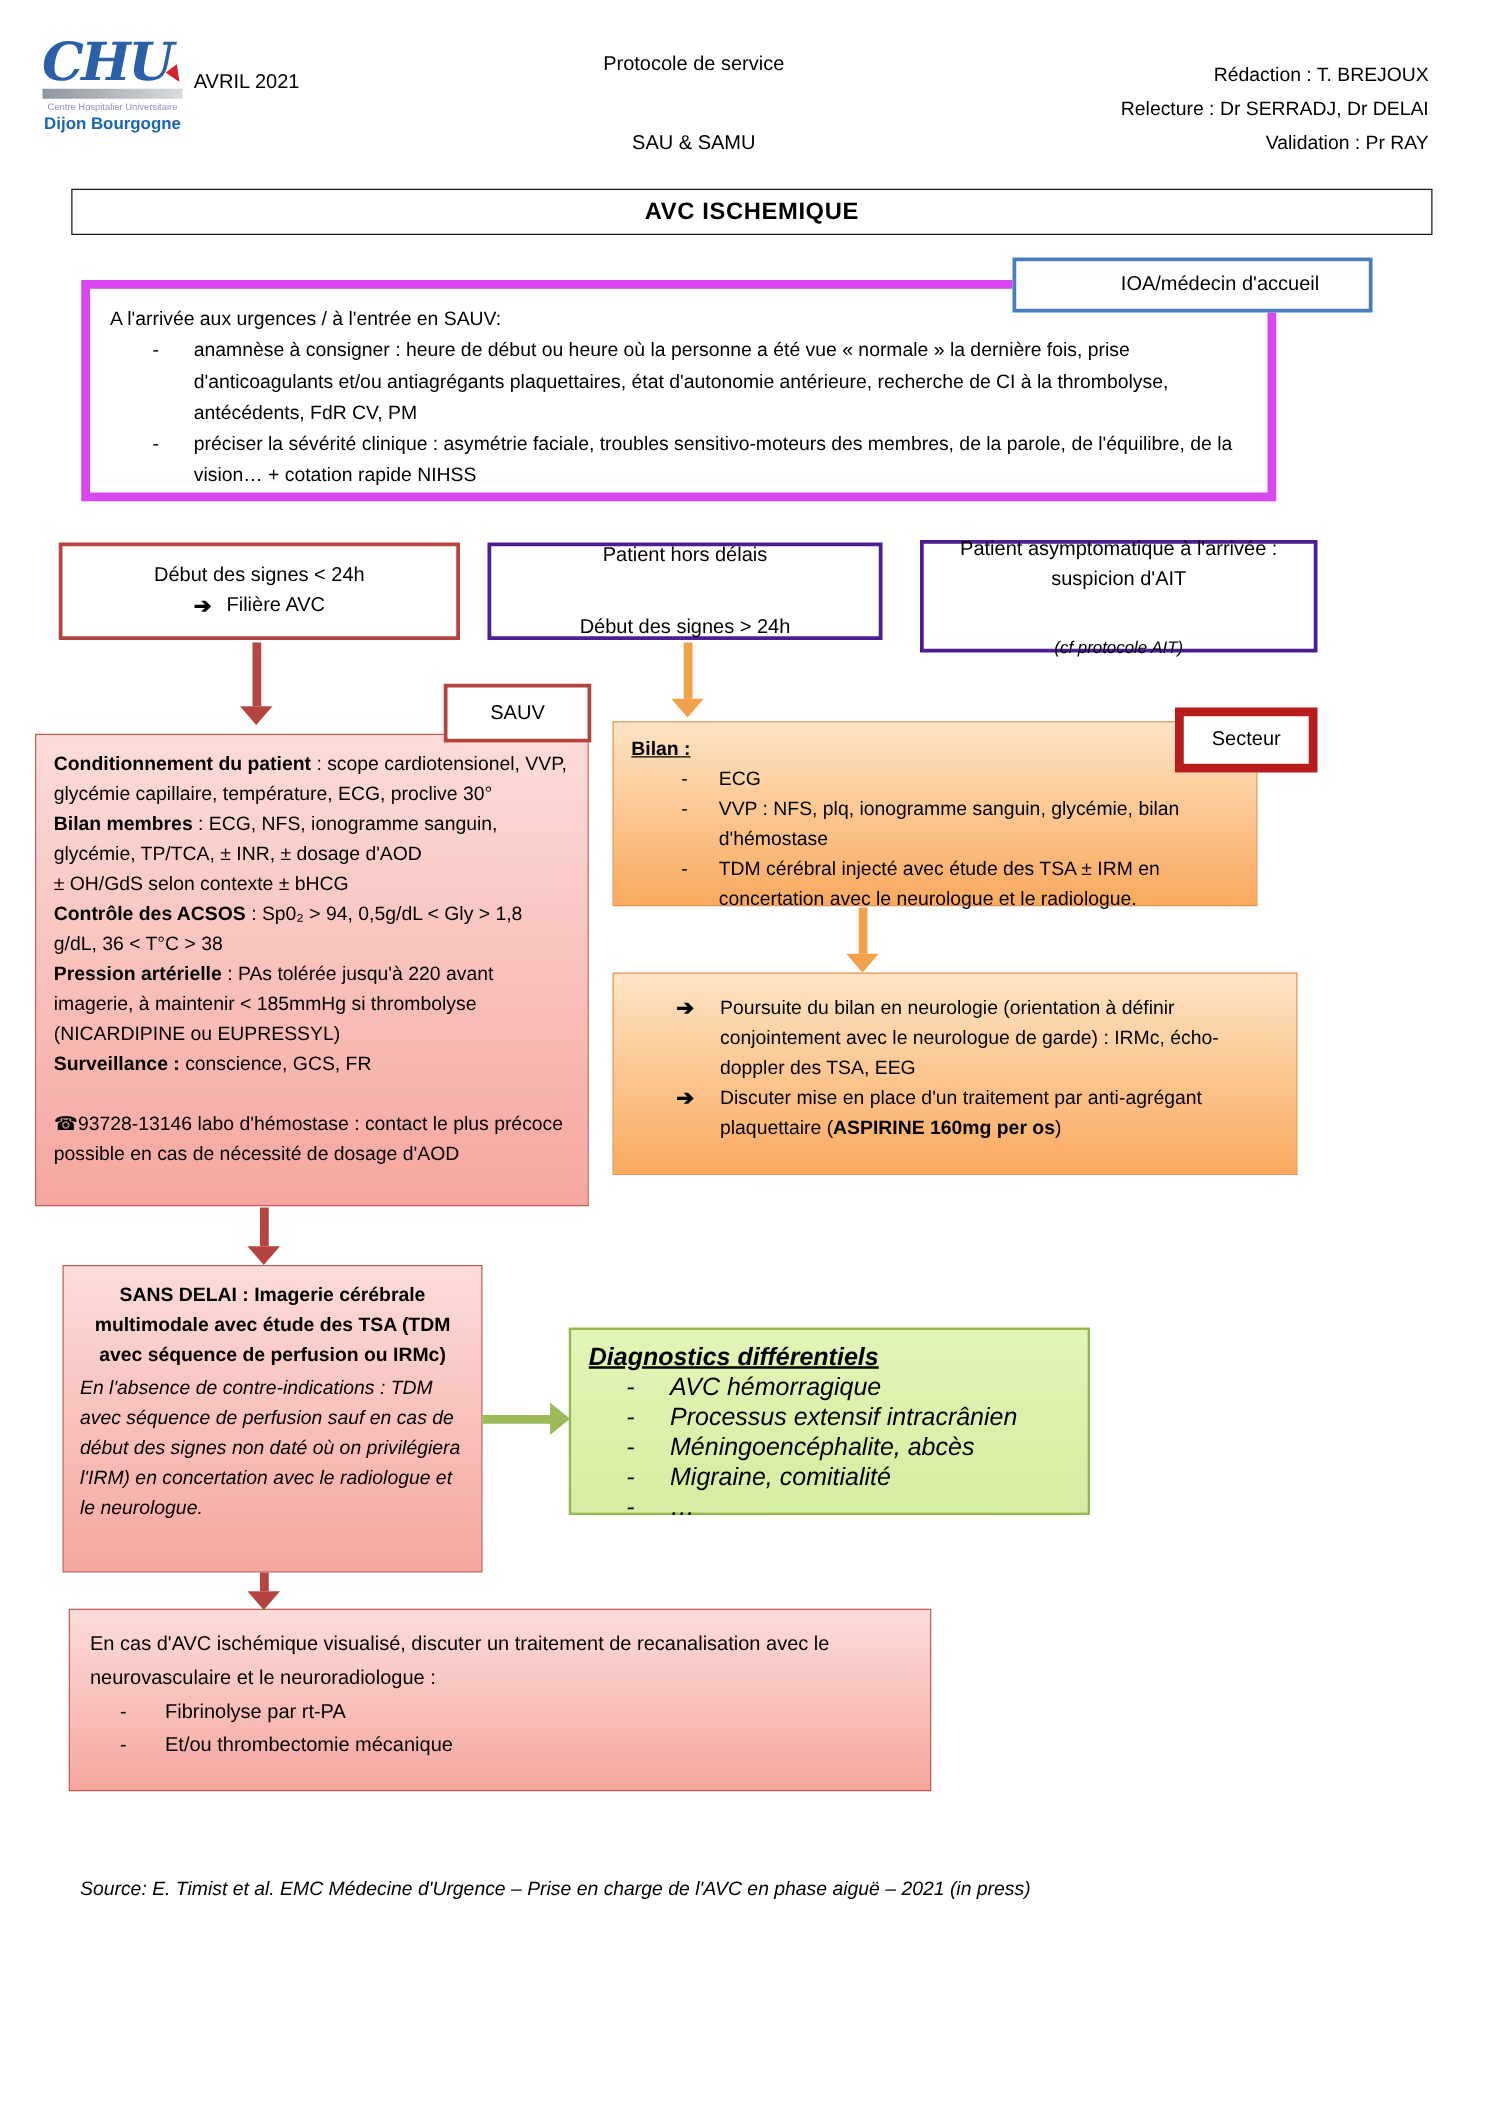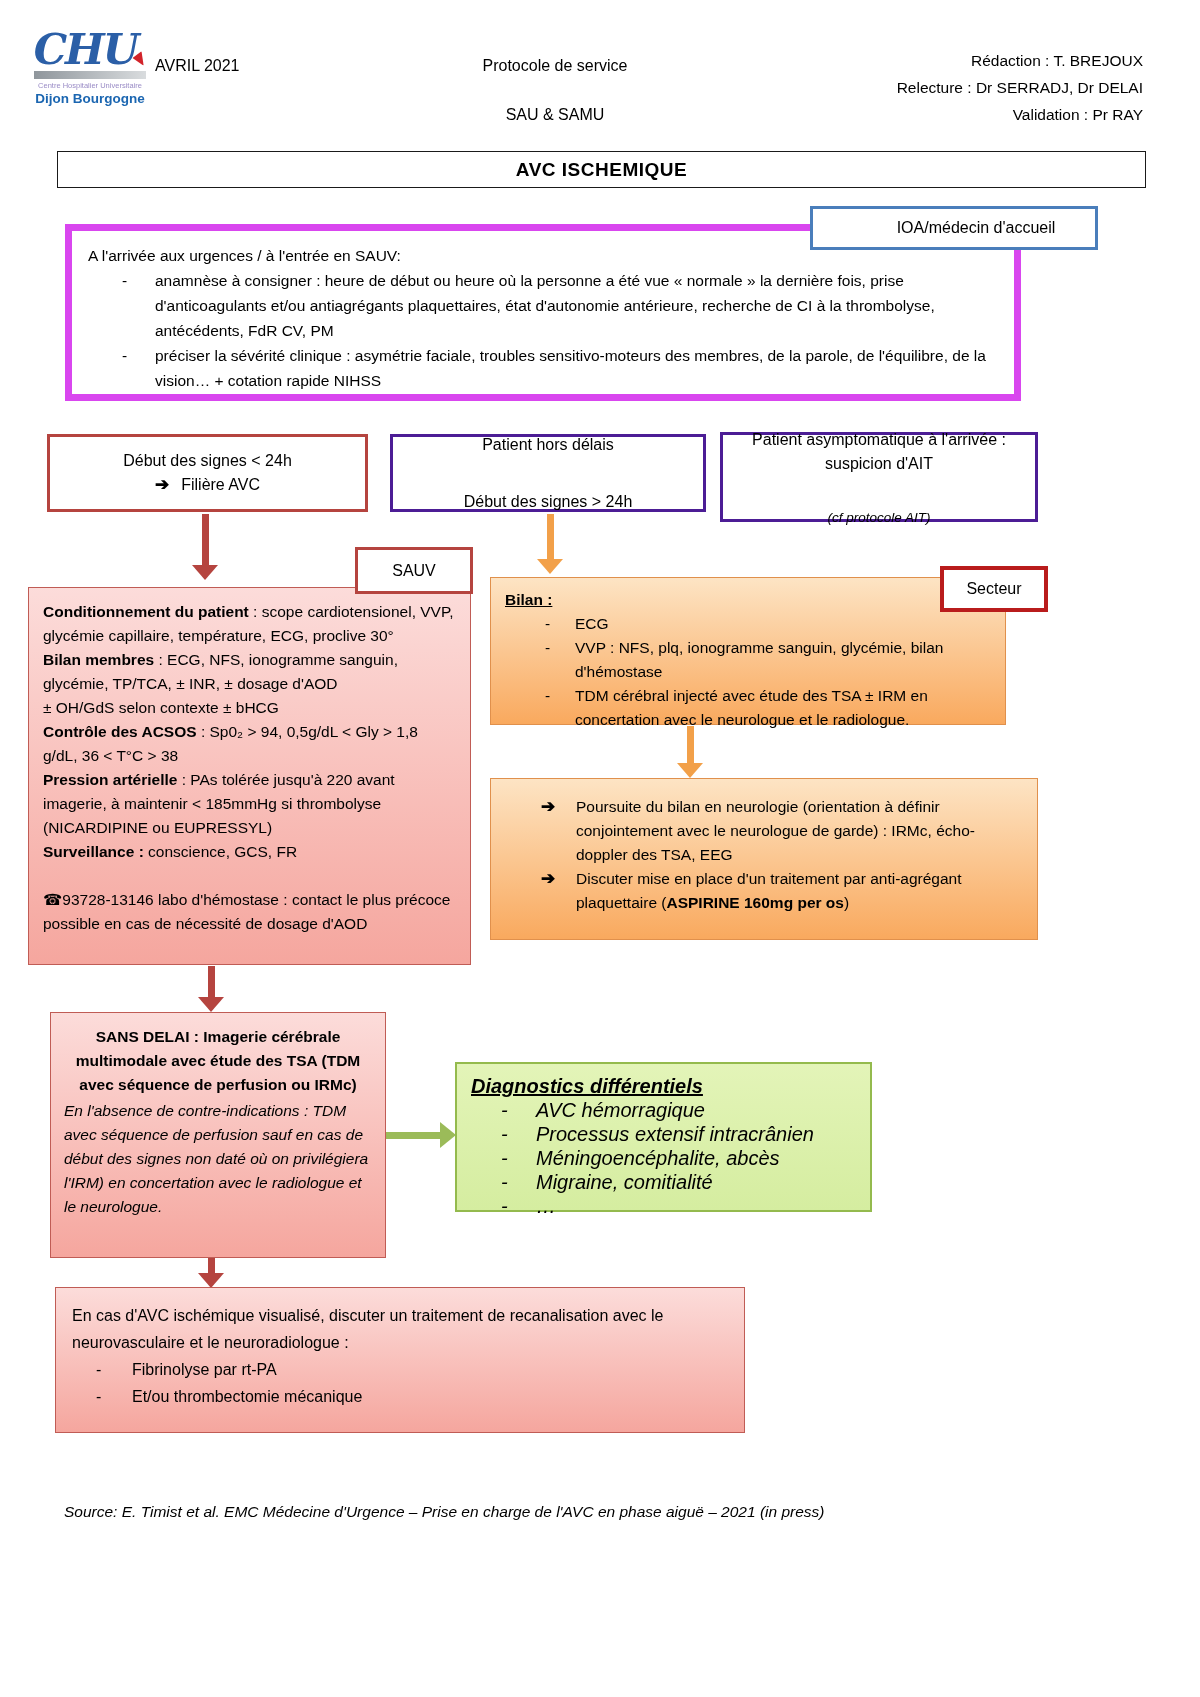--- a/index.html
+++ b/index.html
@@ -11,35 +11,35 @@
   .logo{left:30px;top:30px;width:120px;text-align:center;}
   .logo-chu{font-family:"DejaVu Serif",serif;font-style:italic;font-weight:bold;
             font-size:42px;color:#2b5fa7;line-height:40px;letter-spacing:-2px;}
   .logo-accent{display:inline-block;width:13px;height:13px;background:#d2232a;
                clip-path:polygon(50% 0,100% 100%,0 70%);transform:rotate(18deg);margin-left:-4px;}
   .logo-bar{height:8px;margin:1px 4px 2px 4px;background:linear-gradient(90deg,#8f969c,#d9dcde);}
   .logo-sub{font-size:7.5px;color:#9a8cc6;line-height:10px;}
   .logo-city{font-size:13.5px;font-weight:bold;color:#1b66b1;line-height:16px;}
   .hdr{font-size:16px;}
   .hdr-date{left:155px;top:57px;}
-  .hdr-center{left:390px;top:57px;width:330px;text-align:center;}
+  .hdr-center{left:390px;top:43px;width:330px;text-align:center;}
   .hdr-center2{left:390px;top:106px;width:330px;text-align:center;}
   .hdr-right{left:660px;top:47px;width:483px;text-align:right;line-height:27px;font-size:15.5px;}
 
   
   .title-box{left:57px;top:151px;width:1087px;height:35px;border:1.5px solid #1a1a1a;
              display:flex;align-items:center;justify-content:center;
              font-weight:bold;font-size:19px;letter-spacing:.5px;}
 
   
   .tag{background:#fff;display:flex;align-items:center;justify-content:center;
        font-size:16px;z-index:3;}
   .tag-blue{border:3px solid #4a7ebb;}
   .tag-red{border:3px solid #b5443f;}
-  .tag-orange{border:4px solid #b91c1c;}
+  .tag-orange{border:7px solid #b91c1c;}
 
   .blue-box{left:65px;top:224px;width:956px;height:177px;border:7px solid #d946ef;
             background:#fff;padding:12px 16px;box-sizing:border-box;
             font-size:15.5px;line-height:25px;z-index:1;}
   .li{display:flex;margin:0;}
   .marker{flex:none;text-align:left;}
   .blue-box .li{padding-left:34px;}
   .blue-box .marker{width:33px;}
 
   .outline-box{box-sizing:border-box;display:flex;flex-direction:column;
@@ -138,21 +138,21 @@
     <div>Début des signes &lt; 24h</div>
     <div class="onset-line2">
       <span class="flow-arrow">➔</span>
       <span>Filière AVC</span>
     </div>
   </div>
   <div class="abs outline-box ob-orange" style="left:390px;top:434px;width:316px;height:78px;">
     <div>Patient hors délais</div>
     <div>Début des signes &gt; 24h</div>
   </div>
-  <div class="abs outline-box ob-orange" style="left:720px;top:432px;width:318px;height:90px;padding:4px 14px;text-align:center;">
+  <div class="abs outline-box ob-orange" style="left:736px;top:432px;width:318px;height:90px;padding:4px 14px;text-align:center;">
     <div>Patient asymptomatique à l'arrivée : suspicion d'AIT</div>
     <div class="ait-note">(cf protocole AIT)</div>
   </div>
 
   <div class="abs arrow-v arr-red" style="left:190px;top:514px;width:30px;height:66px;">
       <div class="stem"></div>
       <div class="head"></div>
     </div>
   <div class="abs arrow-v arr-orange" style="left:535px;top:514px;width:30px;height:60px;">
       <div class="stem"></div>

